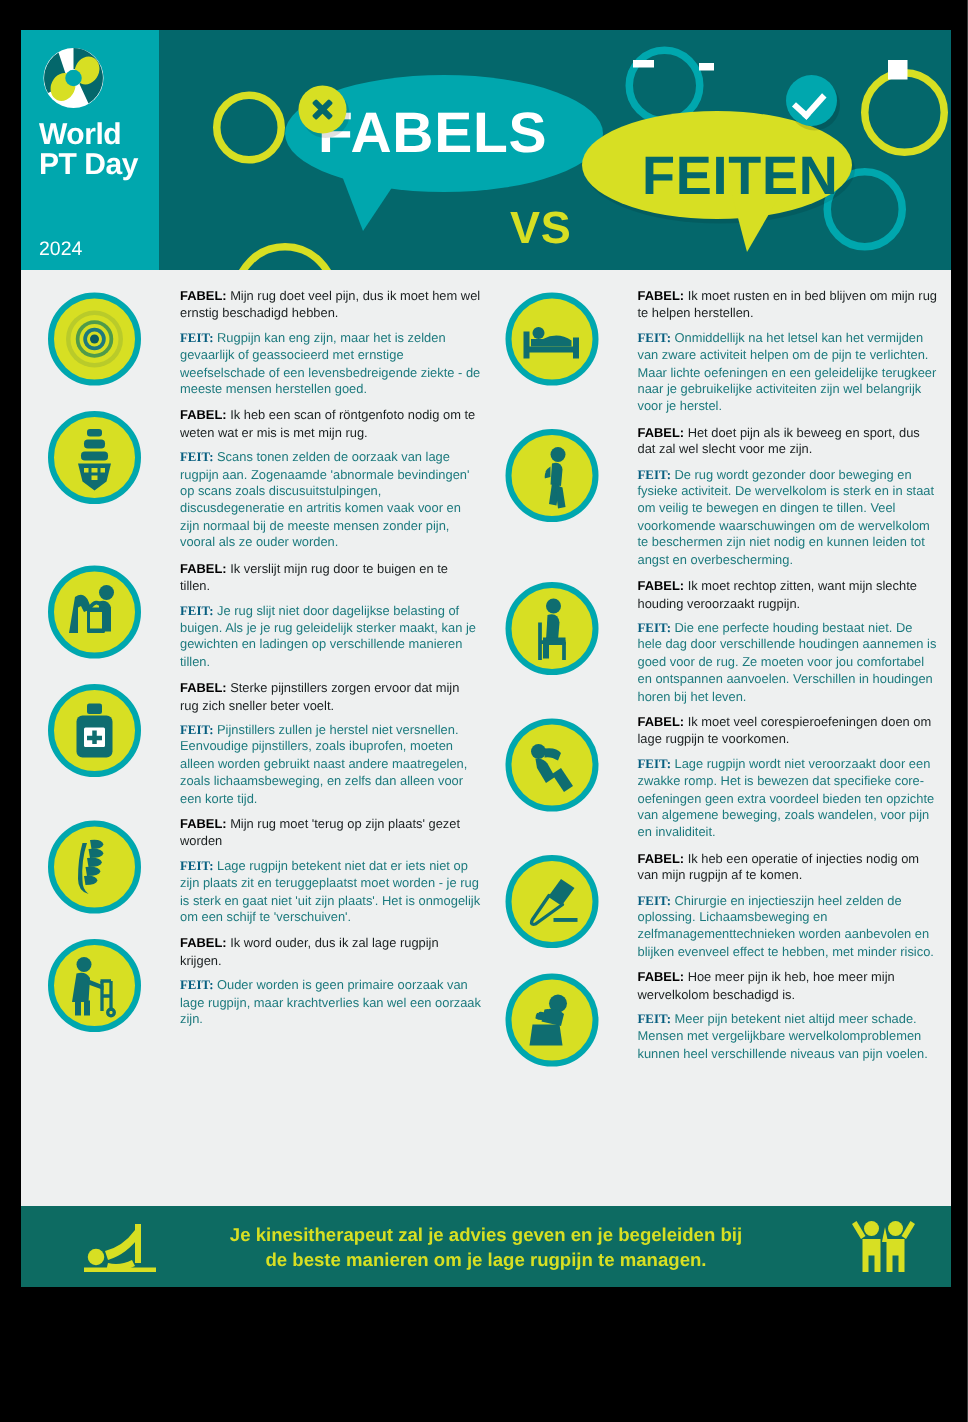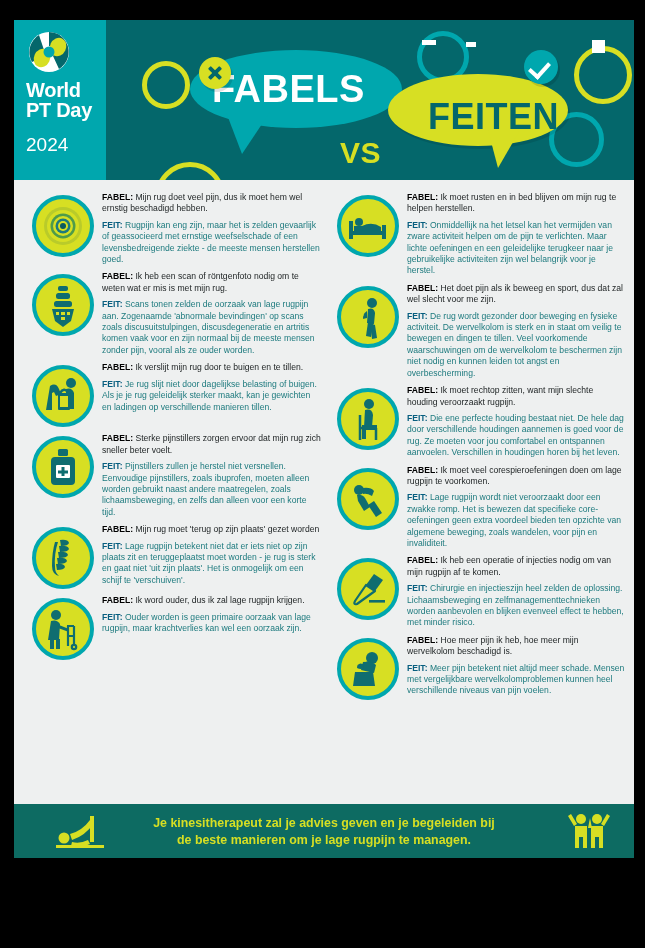--- a/index.html
+++ b/index.html
@@ -34,22 +34,22 @@
     width: 42px; height: 42px;
   }
   .wpd-title {
     position: absolute; left: 12px; top: 60px;
     color: #ffffff;
     font-size: 20px; font-weight: bold; line-height: 20px;
     letter-spacing: -0.3px;
   }
   .wpd-title .l2 { display:block; }
   .wpd-year {
-    position: absolute; left: 12px; top: 114px;
-    color: #ffffff; font-size: 19px; font-weight: 300;
+    position: absolute; left: 12px; top: 138px;
+    color: #ffffff; font-size: 13px; font-weight: 300;
     letter-spacing: 0px;
   }
   
   .ring {
     position: absolute; border-radius: 50%;
     border: 5px solid #d7df23;
     z-index: 1;
   }
   .ring-a { left: 128px; top: 41px; width: 48px; height: 48px; }
   .ring-b { left: 141px; top: 142px; width: 70px; height: 70px; }
@@ -140,21 +140,21 @@
     position: relative;
     width: 620px; height: 624px;
     background: #eef0f0;
     padding: 8px 8px 0 8px;
     display: flex;
     gap: 6px;
   }
   .col { width: 300px; }
   .item {
     display: flex;
-    gap: 8px;
+    gap: 26px;
     padding: 3px 0 2px 0;
   }
   .icon-wrap {
     flex: 0 0 auto;
     width: 62px; height: 62px;
     margin-top: 4px; margin-left: 10px;
   }
   .badge-circle {
     width: 62px; height: 62px; border-radius: 50%;
     background: #d7df23;
@@ -167,21 +167,21 @@
   .myth {
     font-size: 8.6px; line-height: 11.4px;
     color: #1b2021;
     margin-bottom: 5px;
   }
   .myth b { color: #000000; font-weight: bold; }
   .fact {
     font-size: 8.6px; line-height: 11.4px;
     color: #1d7a7e;
   }
-  .fact b { color: #075e7f; font-weight: bold; }
+  .fact b { color: #075e7f; font-weight: bold; font-family: Liberation Serif, serif; }
 
   
   .msg-banner {
     position: relative;
     width: 620px; height: 56px;
     background: #0d6b62;
     display: flex; align-items: center; justify-content: center;
   }
   .msg-text {
     color: #d7df23;

